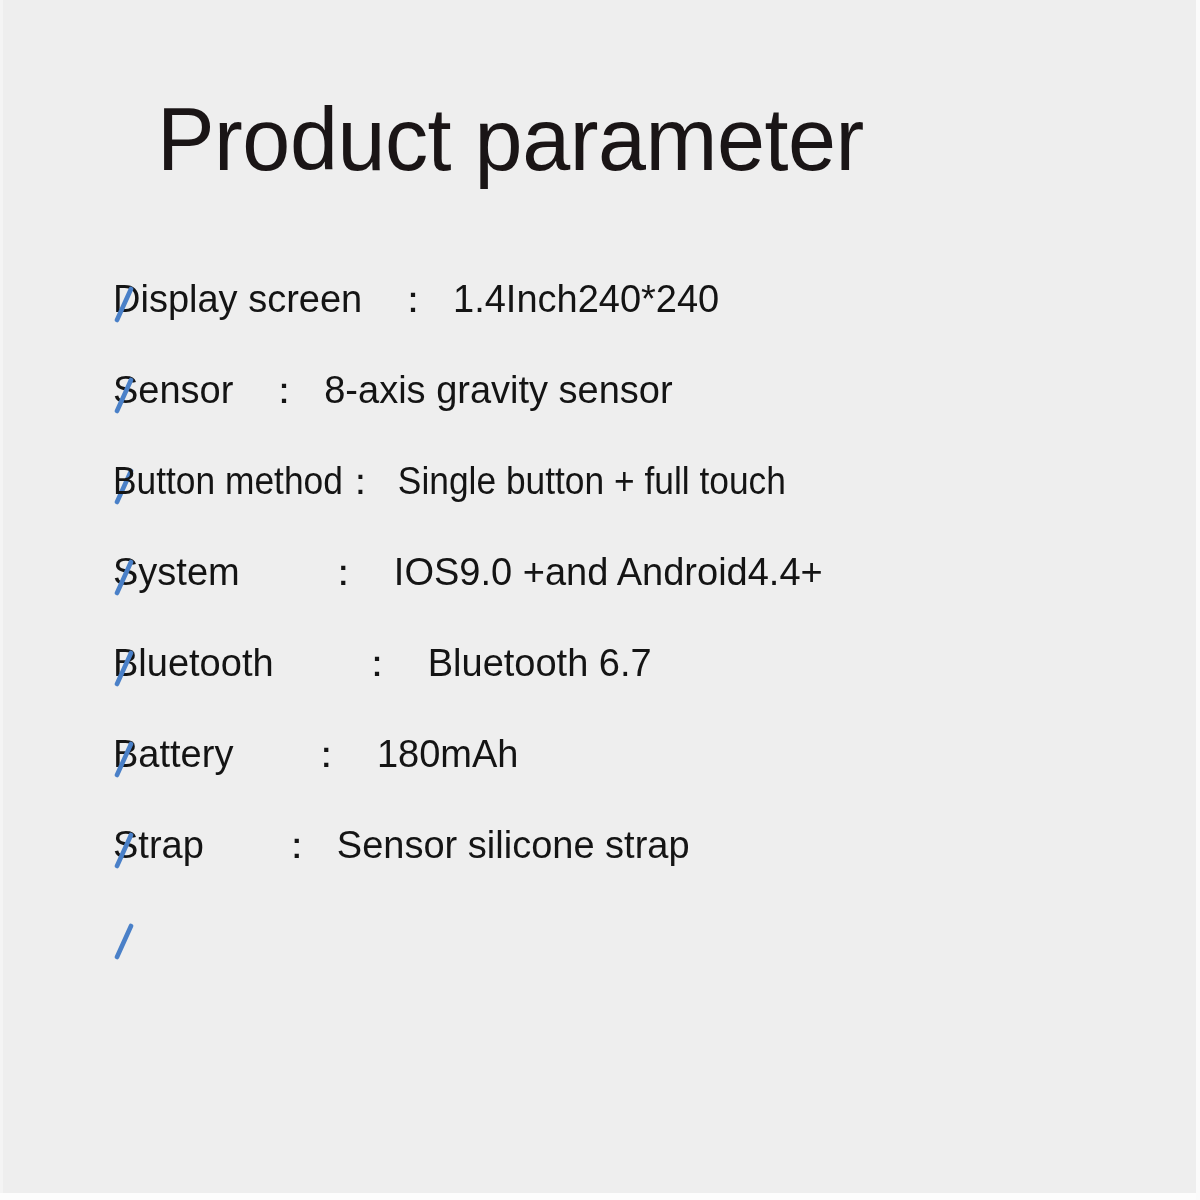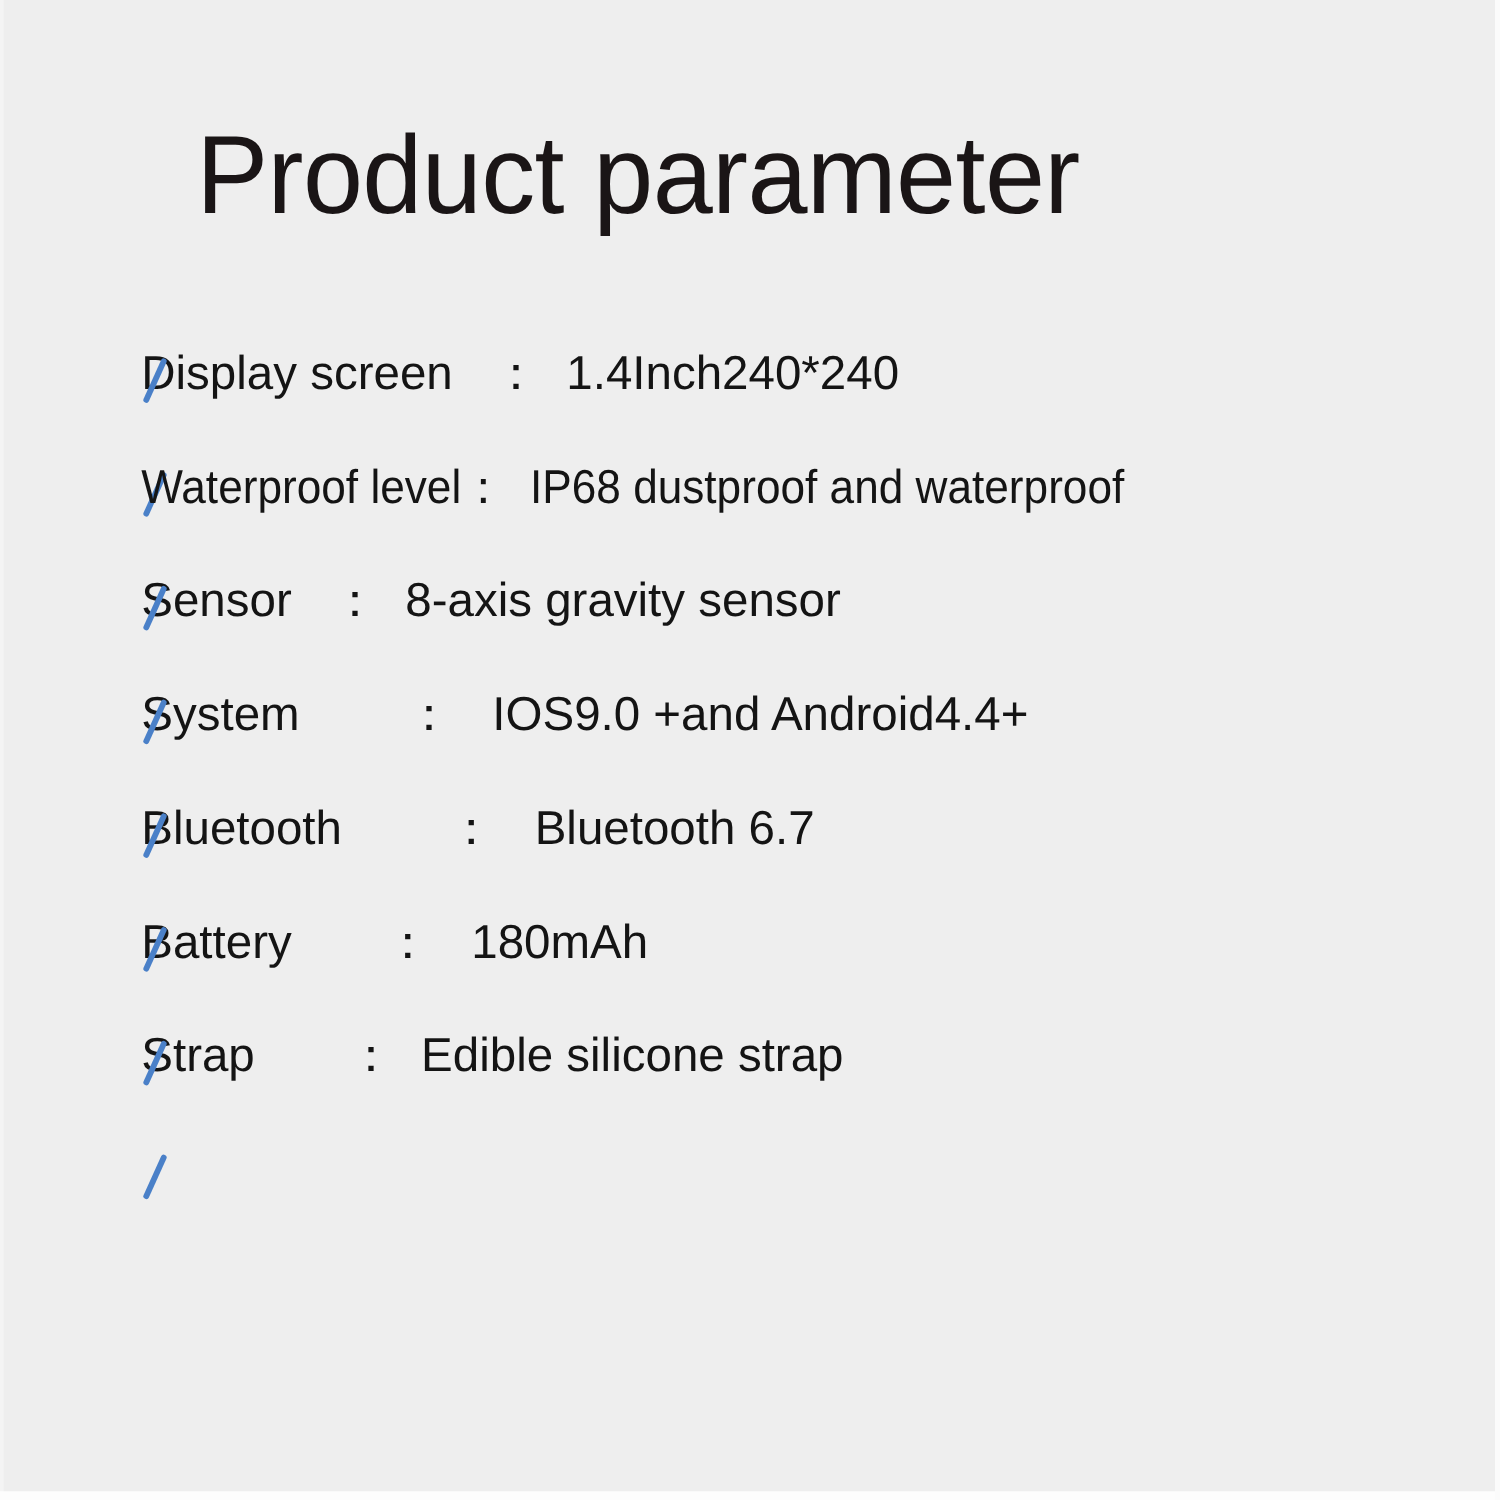--- a/index.html
+++ b/index.html
@@ -128,38 +128,38 @@
 
     <li class="spec-row">
       <span class="slash-bullet">
         <svg width="22" height="37" viewBox="0 0 22 37" aria-hidden="true">
           <line x1="4" y1="34" x2="18" y2="3" stroke="#4a80c8" stroke-width="4.6" stroke-linecap="round"></line>
         </svg>
       </span>
       <span class="spec-text"><span class="spec-label">Display screen</span><span class="spec-sep">   ：  </span><span class="spec-value">1.4Inch240*240</span></span>
     </li>
 
+
+    <li class="spec-row">
+      <span class="slash-bullet">
+        <svg width="22" height="37" viewBox="0 0 22 37" aria-hidden="true">
+          <line x1="4" y1="34" x2="18" y2="3" stroke="#4a80c8" stroke-width="4.6" stroke-linecap="round"></line>
+        </svg>
+      </span>
+      <span class="spec-text"><span class="spec-label">Sensor</span><span class="spec-sep">   ：  </span><span class="spec-value">8-axis gravity sensor</span></span>
+    </li>
+
     <li class="spec-row condensed">
       <span class="slash-bullet">
         <svg width="22" height="37" viewBox="0 0 22 37" aria-hidden="true">
           <line x1="4" y1="34" x2="18" y2="3" stroke="#4a80c8" stroke-width="4.6" stroke-linecap="round"></line>
         </svg>
       </span>
-      <span class="spec-text"><span class="spec-label">Waterproof level</span><span class="spec-sep">：  </span><span class="spec-value">IP68 dustproof and waterproof</span></span>
-    </li>
-
-    <li class="spec-row">
-      <span class="slash-bullet">
-        <svg width="22" height="37" viewBox="0 0 22 37" aria-hidden="true">
-          <line x1="4" y1="34" x2="18" y2="3" stroke="#4a80c8" stroke-width="4.6" stroke-linecap="round"></line>
-        </svg>
-      </span>
-      <span class="spec-text"><span class="spec-label">Sensor</span><span class="spec-sep">   ：  </span><span class="spec-value">8-axis gravity sensor</span></span>
-    </li>
-
+      <span class="spec-text"><span class="spec-label">Button method</span><span class="spec-sep">：  </span><span class="spec-value">Single button + full touch</span></span>
+    </li>
 
     <li class="spec-row">
       <span class="slash-bullet">
         <svg width="22" height="37" viewBox="0 0 22 37" aria-hidden="true">
           <line x1="4" y1="34" x2="18" y2="3" stroke="#4a80c8" stroke-width="4.6" stroke-linecap="round"></line>
         </svg>
       </span>
       <span class="spec-text"><span class="spec-label">System</span><span class="spec-sep">        ：   </span><span class="spec-value">IOS9.0 +and Android4.4+</span></span>
     </li>
 
@@ -180,21 +180,21 @@
       </span>
       <span class="spec-text"><span class="spec-label">Battery</span><span class="spec-sep">       ：   </span><span class="spec-value">180mAh</span></span>
     </li>
 
     <li class="spec-row">
       <span class="slash-bullet">
         <svg width="22" height="37" viewBox="0 0 22 37" aria-hidden="true">
           <line x1="4" y1="34" x2="18" y2="3" stroke="#4a80c8" stroke-width="4.6" stroke-linecap="round"></line>
         </svg>
       </span>
-      <span class="spec-text"><span class="spec-label">Strap</span><span class="spec-sep">       ：  </span><span class="spec-value">Edible silicone strap</span></span>
+      <span class="spec-text"><span class="spec-label">Strap</span><span class="spec-sep">       ：  </span><span class="spec-value">Sensor silicone strap</span></span>
     </li>
 
     <li class="spec-row">
       <span class="slash-bullet">
         <svg width="22" height="37" viewBox="0 0 22 37" aria-hidden="true">
           <line x1="4" y1="34" x2="18" y2="3" stroke="#4a80c8" stroke-width="4.6" stroke-linecap="round"></line>
         </svg>
       </span>
     </li>
 

